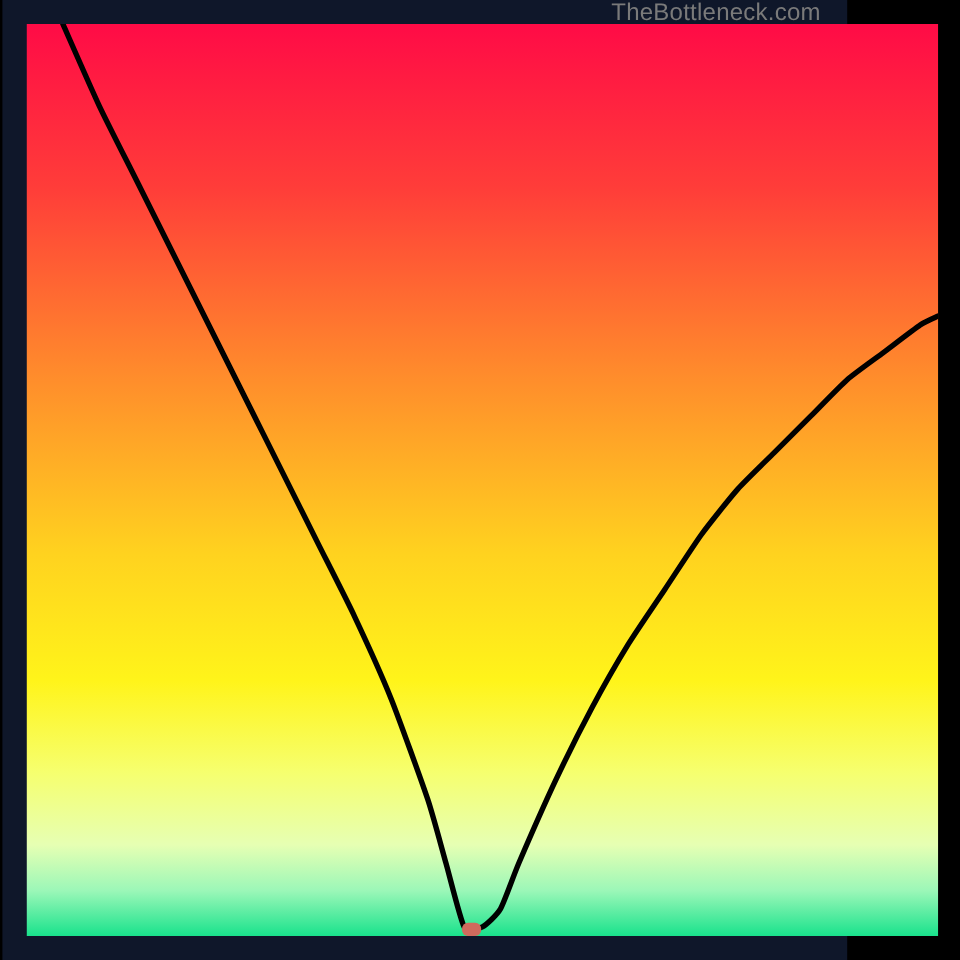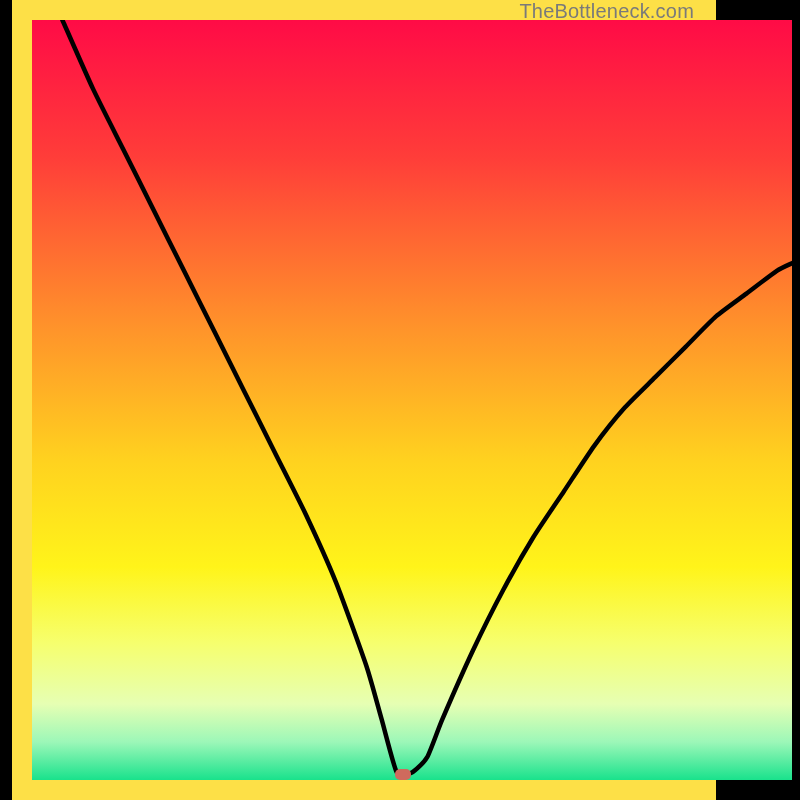--- a/index.html
+++ b/index.html
@@ -5,25 +5,25 @@
   html, body {
     margin: 0;
     padding: 0;
     width: 800px;
     height: 800px;
     background: #000;
     overflow: hidden;
   }
   .frame {
     position: absolute;
-    left: 12px;
+    left: 2px;
     top: 0;
     width: 704px;
     height: 800px;
-    background: #fde047;
+    background: #0f172a;
   }
   .plot {
     position: absolute;
     left: 20px;
     top: 20px;
     width: 760px;
     height: 760px;
     overflow: hidden;
   }
   .gradient {

